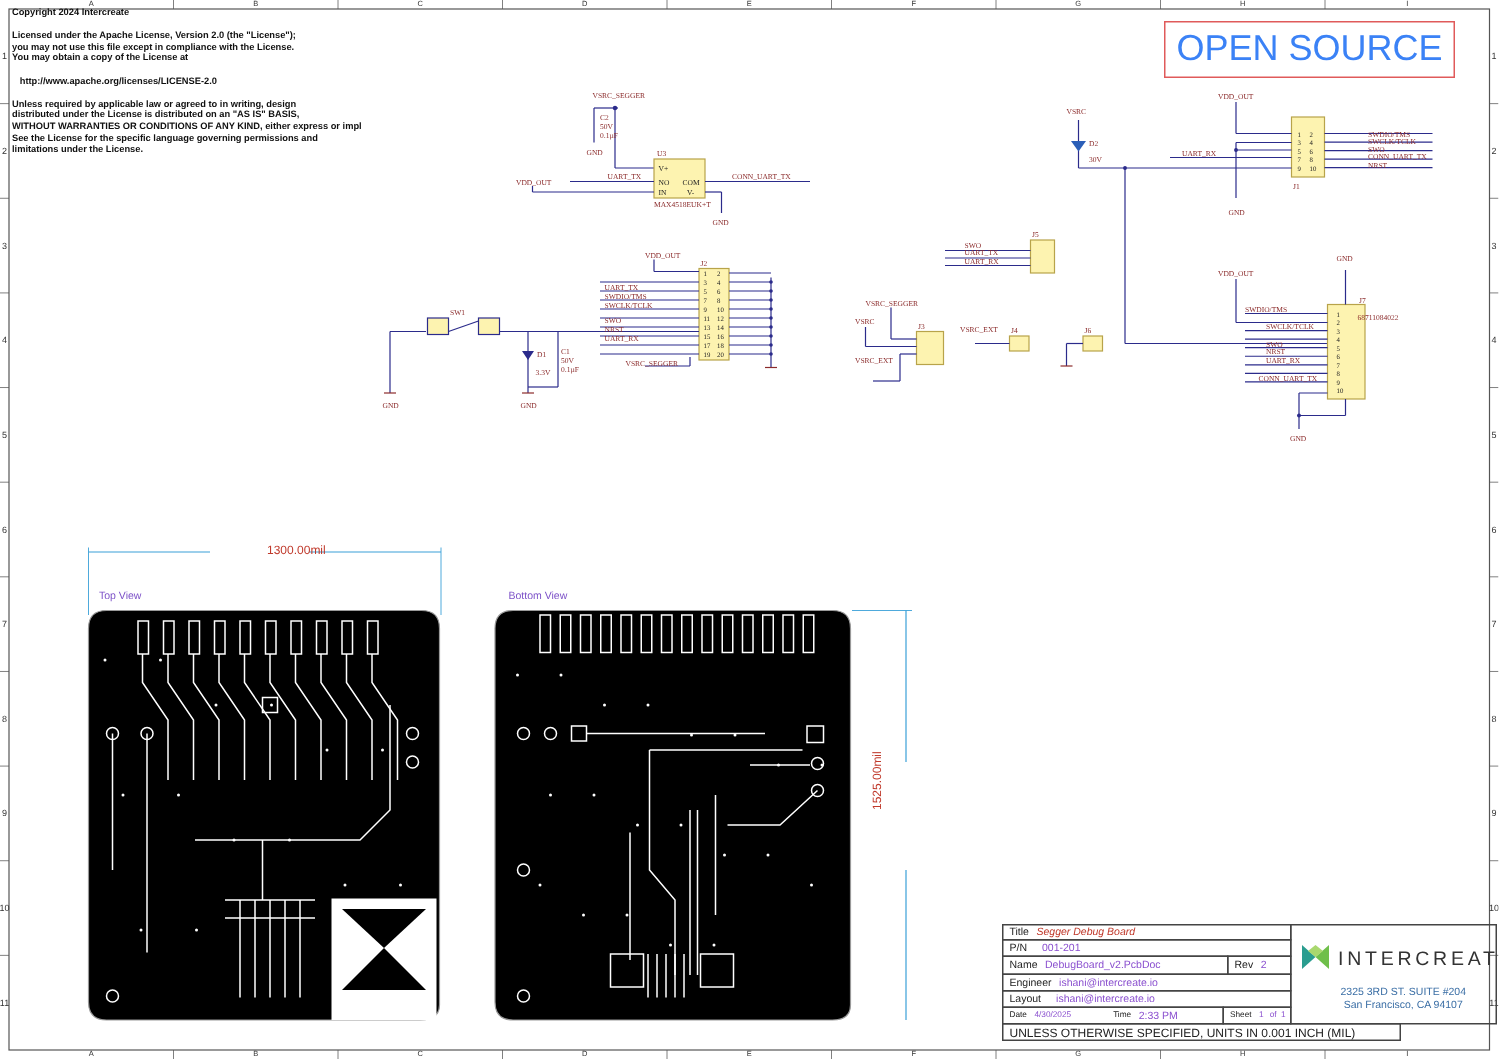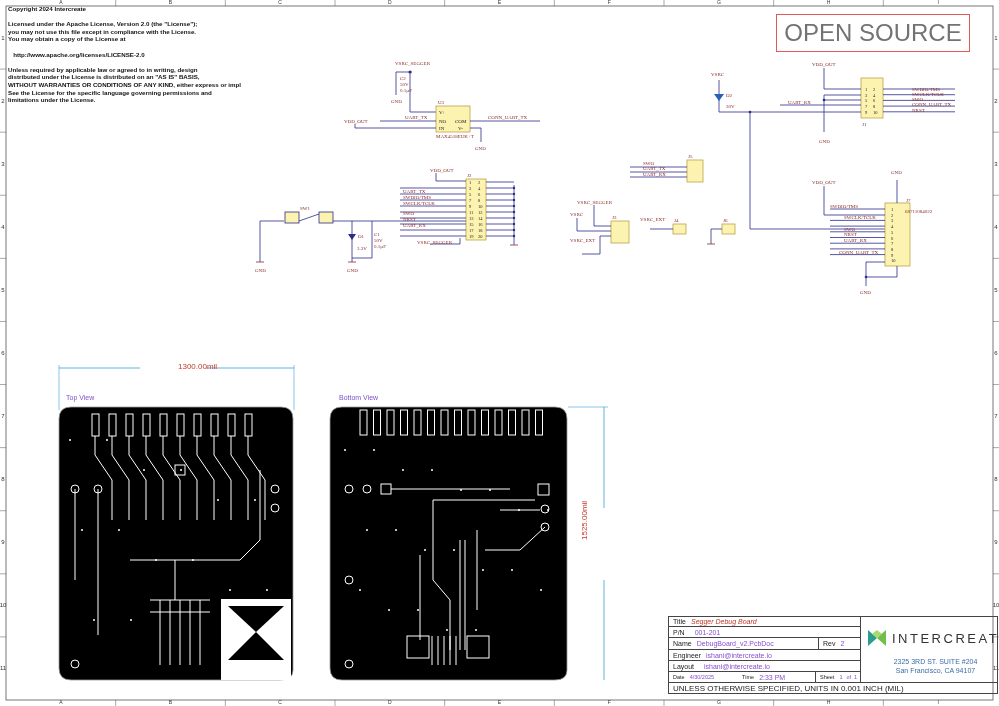--- a/index.html
+++ b/index.html
@@ -1,19 +1,19 @@
 <!DOCTYPE html>
 <html><head>
 <meta charset="utf-8">
 <style>
   html,body{margin:0;padding:0;background:#fff;}
   body{width:999px;height:706px;position:relative;overflow:hidden;font-family:"Liberation Sans",sans-serif;}
   #sheet{position:absolute;left:0;top:0;width:999px;height:706px;}
   .lic{position:absolute;left:8px;top:5px;font-size:6.2px;font-weight:bold;line-height:7.6px;color:#111;white-space:pre;}
-  .os{position:absolute;left:776px;top:14px;width:192px;height:36px;border:1px solid #e05a5a;display:flex;align-items:center;justify-content:center;font-size:24px;color:#737373;}
+  .os{position:absolute;left:776px;top:14px;width:192px;height:36px;border:1px solid #e05a5a;display:flex;align-items:center;justify-content:center;font-size:24px;color:#3b82f6;}
   .tb{position:absolute;left:668px;top:616px;width:330px;height:84px;font-size:7px;color:#222;}
   .tb .cell{position:absolute;border:1px solid #444;box-sizing:border-box;padding-left:4px;display:flex;align-items:center;white-space:nowrap;}
   .tb .lbl{margin-right:5px;}
   .tb .val{color:#8a4fcf;}
   .tb .val.red{color:#c0392b;font-style:italic;}
   .tb .small{font-size:5.5px;}
   .logo{position:absolute;display:flex;align-items:center;}
   .logotext{font-size:13px;letter-spacing:2.5px;color:#333;margin-left:6px;}
   .addr{position:absolute;font-size:7px;color:#3a6ea5;text-align:center;line-height:9px;}
   .vlabel{position:absolute;font-size:7px;color:#7d52c8;}
@@ -505,21 +505,21 @@
       <span class="lbl">Time</span>
       <span class="val" style="font-size:7px">2:33 PM</span>
     </div>
     <div class="cell small" style="left:147px;top:55px;width:46px;height:12px;">
       <span class="lbl">Sheet</span>
       <span class="val" style="margin-right:4px">1</span>
       <span class="val" style="margin-right:3px">of</span>
       <span class="val">1</span>
     </div>
     <div class="cell" style="left:192px;top:0;width:138px;height:67px;"></div>
-    <div class="cell" style="left:0;top:66px;width:330px;height:12px;font-size:8px;">UNLESS OTHERWISE SPECIFIED, UNITS IN 0.001 INCH (MIL)</div>
+    <div class="cell" style="left:0;top:66px;width:266px;height:12px;font-size:8px;">UNLESS OTHERWISE SPECIFIED, UNITS IN 0.001 INCH (MIL)</div>
     <div class="logo" style="left:200px;top:14px;">
       <svg width="18" height="16">
         <polygon points="0,0 9,8 0,16" fill="#2a9d8f"></polygon>
         <polygon points="18,0 9,8 18,16" fill="#6fbf4a"></polygon>
         <polygon points="4,4 9,8 14,4 9,0" fill="#a9d86e"></polygon>
       </svg>
       <span class="logotext">INTERCREATE</span>
     </div>
     <div class="addr" style="left:210px;top:41px;width:115px;">
       <div>2325 3RD ST. SUITE #204</div>

